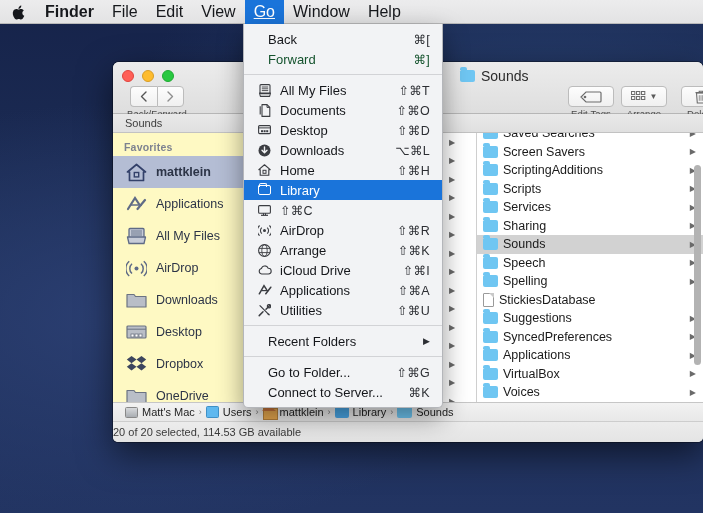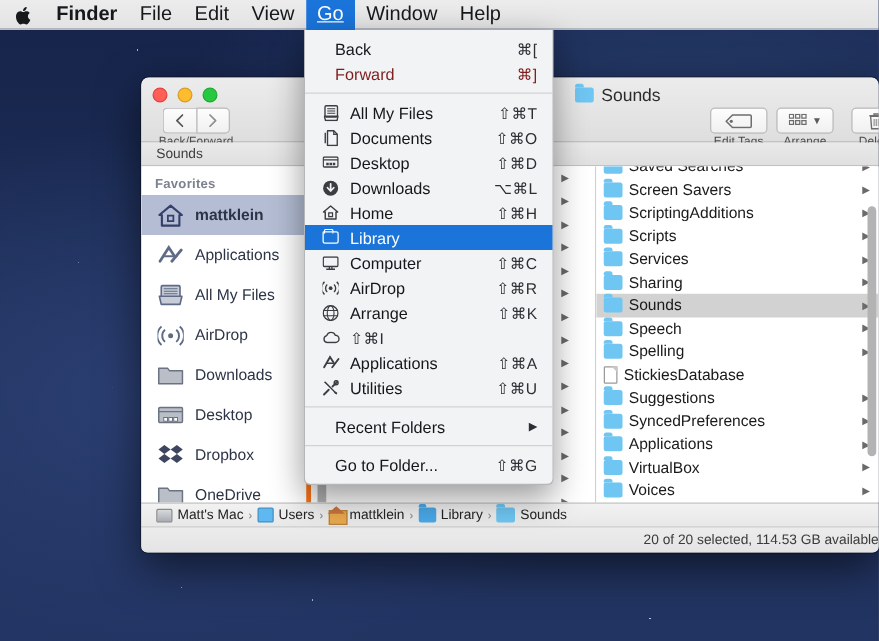--- a/index.html
+++ b/index.html
@@ -94,21 +94,21 @@
     background: linear-gradient(180deg,#e9e9e9,#e0e0e0);
     border-bottom: 1px solid #c2c2c2;
     display: flex; align-items: center;
     font-size: 11px; color: #3d3d3d; padding-left: 12px;
   }
 
   
   .wbody { position: absolute; left: 0; top: 71px; right: 0; bottom: 40px; display: flex; }
   .sidebar {
     width: 136px; flex: none;
-    background: #ffffff;
+    background: #fef9c3;
     border-right: 4px solid #f97316;
     padding-top: 6px;
     overflow: hidden;
   }
   .sb-head { font-size: 10.5px; font-weight: bold; color: #7d8290; padding: 2px 0 3px 11px; letter-spacing: .2px; }
   .sb-item {
     height: 32px; display: flex; align-items: center; gap: 8px;
     padding-left: 11px; font-size: 12.5px; color: #2c3447;
   }
   .sb-item.sel { background: #b4bdd4; font-weight: bold; }
@@ -162,21 +162,21 @@
     display: flex; align-items: center; gap: 4px;
     padding-left: 12px; font-size: 11px; color: #232323;
     overflow: hidden;
   }
   .crumb { display: flex; align-items: center; gap: 4px; white-space: nowrap; }
   .sep { color: #7b7b7b; font-size: 9px; }
   .statusbar {
     position: absolute; left: 0; bottom: 0; width: 100%; height: 21px;
     background: linear-gradient(180deg,#ececec,#e4e4e4);
     border-top: 1px solid #cdcdcd;
-    display: flex; align-items: center; justify-content: flex-end;
+    display: flex; align-items: center; justify-content: flex-start;
     font-size: 11px; color: #3a3a3a; margin-top: 32px;
   }
 
   .hd-ico { width: 13px; height: 11px; background: linear-gradient(180deg,#d7d9dc,#a9adb2); border:1px solid #888; border-radius:1.5px; flex:none; }
   .usr-ico { width: 13px; height: 12px; background:#5fb8ef; border:1px solid #3f90c6; border-radius:1.5px; flex:none; }
   .home-ico { width: 13px; height: 12px; flex:none; position:relative; }
   .home-ico::before {
     content:''; position:absolute; left:0; top:2px; width:13px; height:10px;
     background:#e9a94e; border:1px solid #b9823a;
   }
@@ -198,21 +198,21 @@
     padding: 5px 0 5px 0;
     z-index: 60;
     font-size: 13px; color: #15171b;
   }
   .mi {
     height: 20px; display: flex; align-items: center;
     padding: 0 12px 0 12px; gap: 7px; white-space: nowrap;
   }
   .mi .mlabel { flex: 1; }
   .mi .mkey { color: #2c2e33; font-size: 12.5px; letter-spacing: .3px; }
-  .mi.disabled, .mi.disabled .mkey { color: #7f1d1d; }
+  .mi.disabled, .mi.disabled .mkey { color: #14532d; }
   .mi.hl { background: #1a74da; color: #fff; }
   .mi .mico { width: 17px; flex: none; display: flex; align-items: center; justify-content: center; font-size: 12px; color: #3b3d42; }
   .mi.pad { padding-left: 24px; }
   .msep { height: 1px; background: #d2d3d6; margin: 5px 0 5px 0; }
   .submark { font-size: 9px; color: #2c2e33; }
 
   .mfolder {
     width: 13px; height: 10px; position: relative;
     background: #fff; border: 1.3px solid #4c4f55; border-radius: 1px 2px 2px 2px;
   }
@@ -649,21 +649,20 @@
       <span class="mlabel">Library</span>
     </div>
     <div class="mi">
       <span class="mico">
         <svg width="13" height="11" viewBox="0 0 13 11">
           <rect x="0.6" y="0.6" width="11.8" height="7.6" rx="1" fill="none" stroke="#3b3d42" stroke-width="1.1"></rect>
           <path d="M3 10.3 H10" stroke="#3b3d42" stroke-width="1.2"></path>
           <path d="M5.5 8.2 V10.3 M7.5 8.2 V10.3" stroke="#3b3d42" stroke-width="1"></path>
         </svg>
       </span>
-      <span class="mlabel">Computer</span>
       <span class="mkey">⇧⌘C</span>
     </div>
     <div class="mi">
       <span class="mico">
         <svg width="13" height="13" viewBox="0 0 13 13">
           <circle cx="6.5" cy="6.5" r="1.5" fill="#3b3d42"></circle>
           <path d="M3.8 9.6 A4 4 0 0 1 3.8 3.6" fill="none" stroke="#3b3d42" stroke-width="1.1"></path>
           <path d="M9.2 9.6 A4 4 0 0 0 9.2 3.6" fill="none" stroke="#3b3d42" stroke-width="1.1"></path>
           <path d="M1.6 11.6 A6.6 6.6 0 0 1 1.6 1.5" fill="none" stroke="#3b3d42" stroke-width="1.1"></path>
           <path d="M11.4 11.6 A6.6 6.6 0 0 0 11.4 1.5" fill="none" stroke="#3b3d42" stroke-width="1.1"></path>
@@ -682,20 +681,21 @@
       </span>
       <span class="mlabel">Arrange</span>
       <span class="mkey">⇧⌘K</span>
     </div>
     <div class="mi">
       <span class="mico">
         <svg width="14" height="10" viewBox="0 0 14 10">
           <path d="M3.6 9 A2.8 2.8 0 0 1 3.4 3.5 A3.6 3.6 0 0 1 10.2 3.2 A2.9 2.9 0 0 1 10.4 9 Z" fill="none" stroke="#3b3d42" stroke-width="1.1" stroke-linejoin="round"></path>
         </svg>
       </span>
+      <span class="mlabel">iCloud Drive</span>
       <span class="mkey">⇧⌘I</span>
     </div>
     <div class="mi">
       <span class="mico">
         <svg width="14" height="12" viewBox="0 0 14 12">
           <path d="M1.3 9.8 L6 1.6 L8.6 5.6" fill="none" stroke="#3b3d42" stroke-width="1.5" stroke-linecap="round"></path>
           <path d="M7.8 9.8 L12.8 3.2" fill="none" stroke="#3b3d42" stroke-width="1.5" stroke-linecap="round"></path>
           <path d="M3.6 6.6 H10.6" stroke="#3b3d42" stroke-width="1.2"></path>
         </svg>
       </span>
@@ -716,13 +716,17 @@
     <div class="msep"></div>
     <div class="mi pad">
       <span class="mlabel">Recent Folders</span>
       <span class="submark">▶</span>
     </div>
     <div class="msep"></div>
     <div class="mi pad">
       <span class="mlabel">Go to Folder...</span>
       <span class="mkey">⇧⌘G</span>
     </div>
+    <div class="mi pad">
+      <span class="mlabel">Connect to Server...</span>
+      <span class="mkey">⌘K</span>
+    </div>
   </div>
 
 </body></html>

